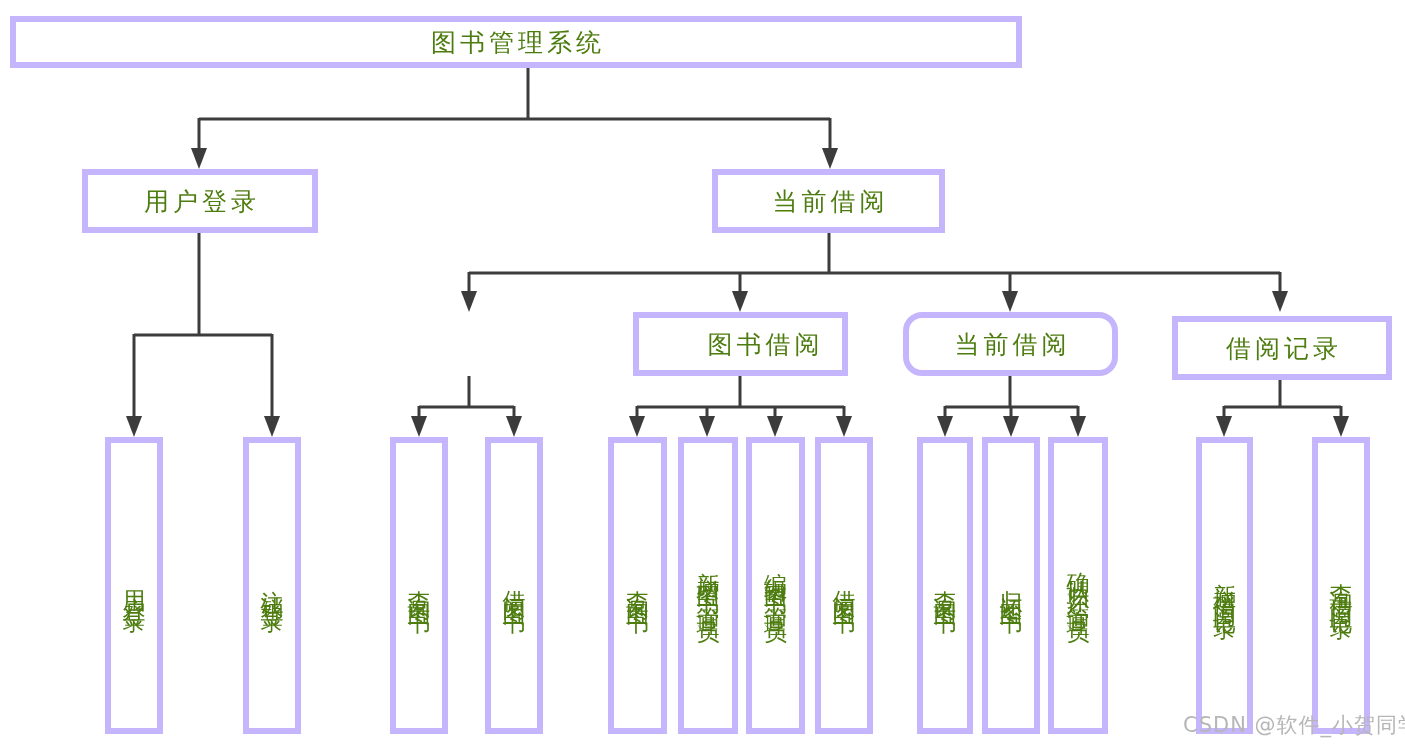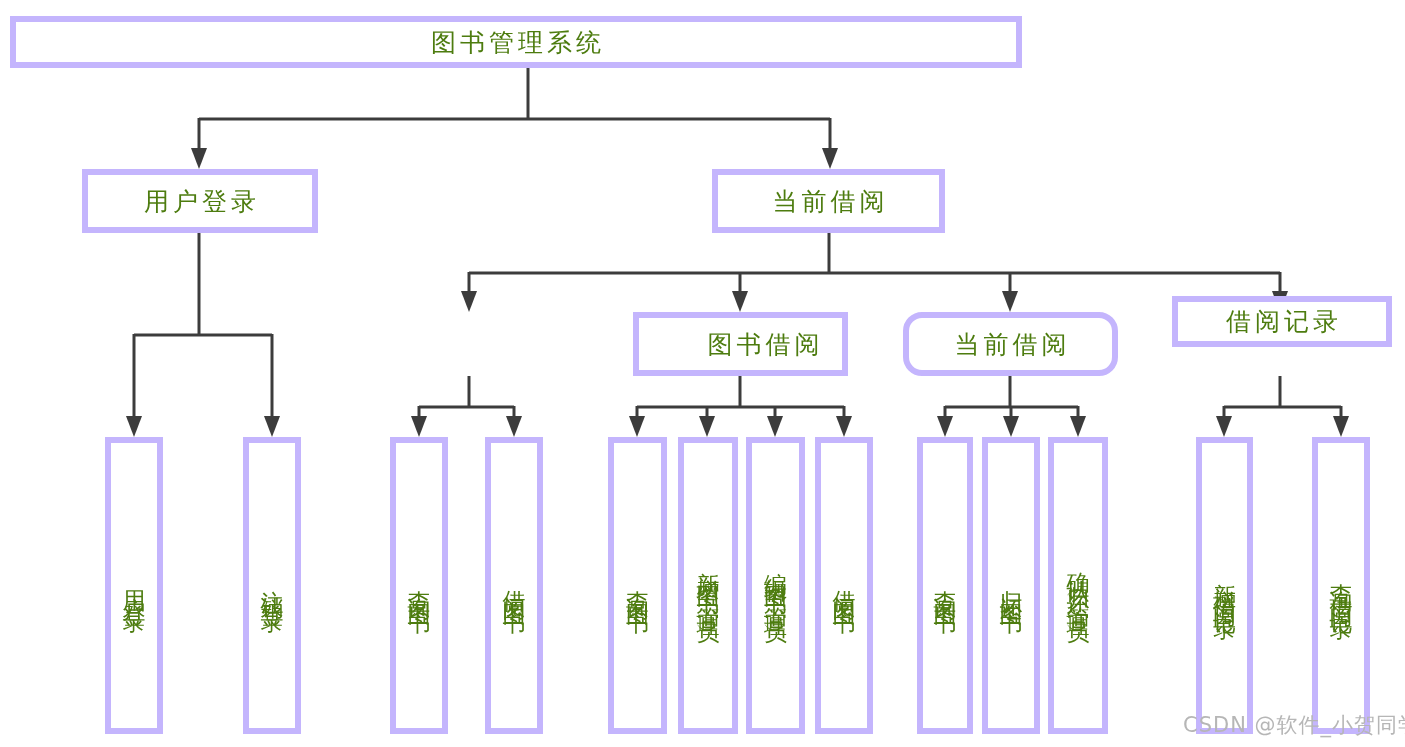--- a/index.html
+++ b/index.html
@@ -137,21 +137,21 @@
   <div class="node hbox" style="left:712px; top:169px; width:233px; height:64px;">
     <span>当前借阅</span>
   </div>
 
   <div class="node hbox" style="left:633px; top:312px; width:215px; height:64px;padding-left:46px;">
     <span>图书借阅</span>
   </div>
   <div class="node hbox" style="left:903px; top:312px; width:215px; height:64px;border-radius:19px;">
     <span>当前借阅</span>
   </div>
-  <div class="node hbox" style="left:1172px; top:296px; width:220px; height:51px;">
+  <div class="node hbox" style="left:1172px; top:316px; width:220px; height:64px;">
     <span>借阅记录</span>
   </div>
 
   <div class="node vbox" style="left:105px; top:437px; width:58px; height:297px;">
     <span>用户登录</span>
   </div>
   <div class="node vbox" style="left:243px; top:437px; width:58px; height:297px;">
     <span>注销登录</span>
   </div>
 

